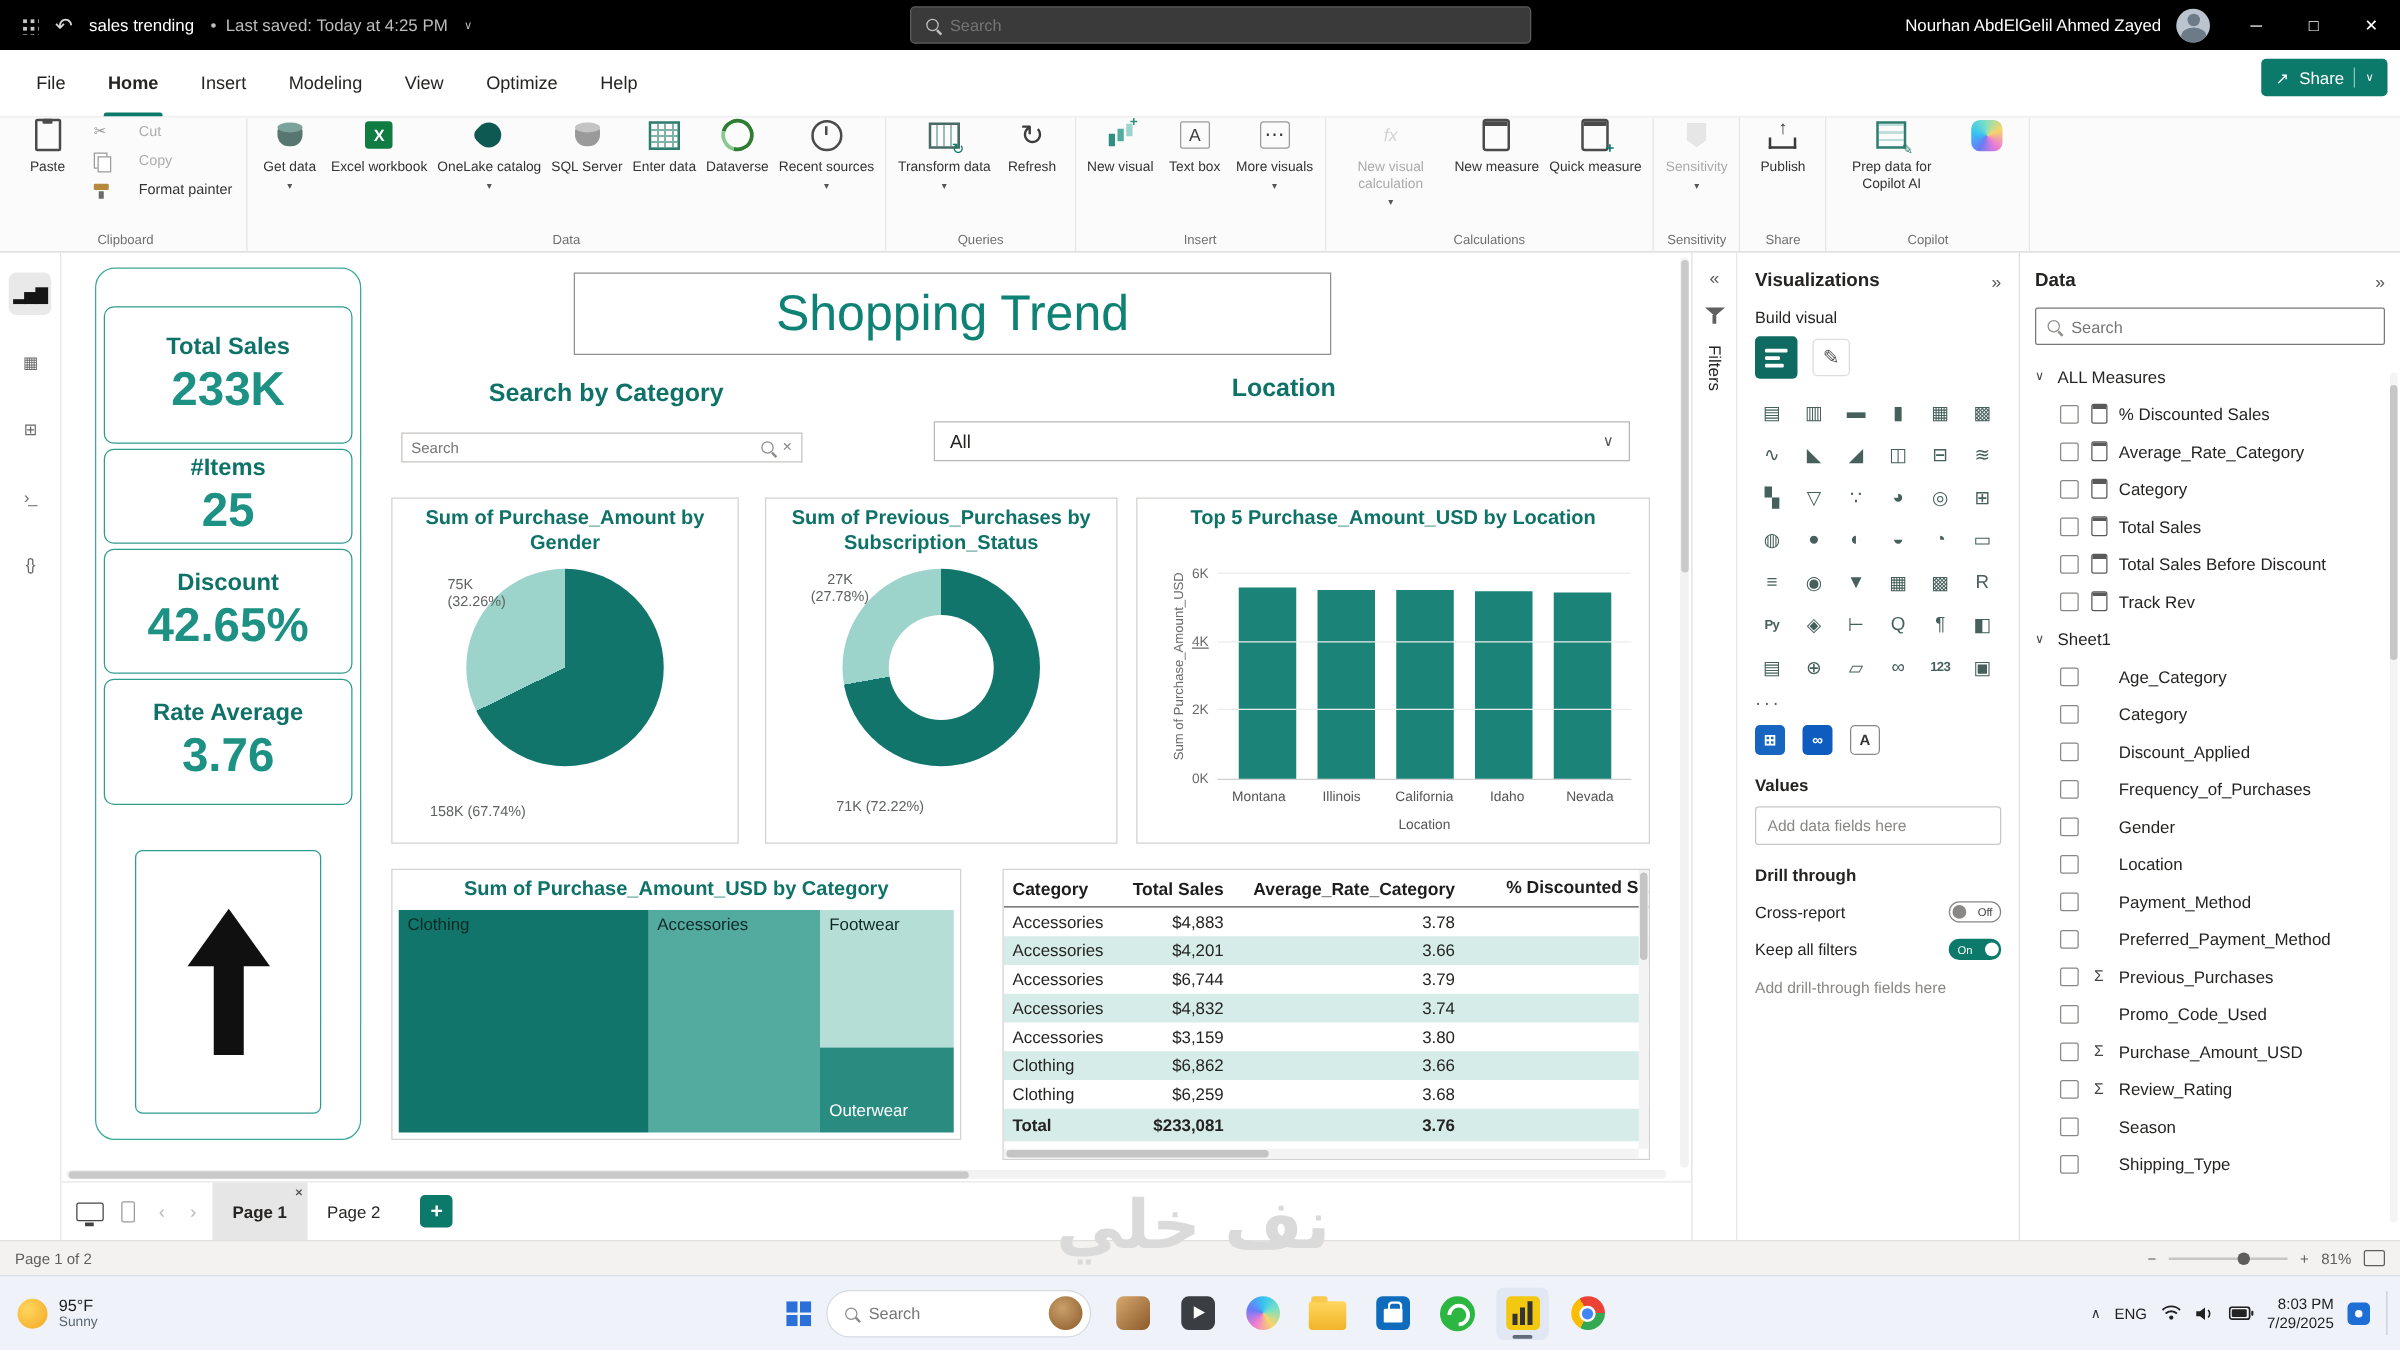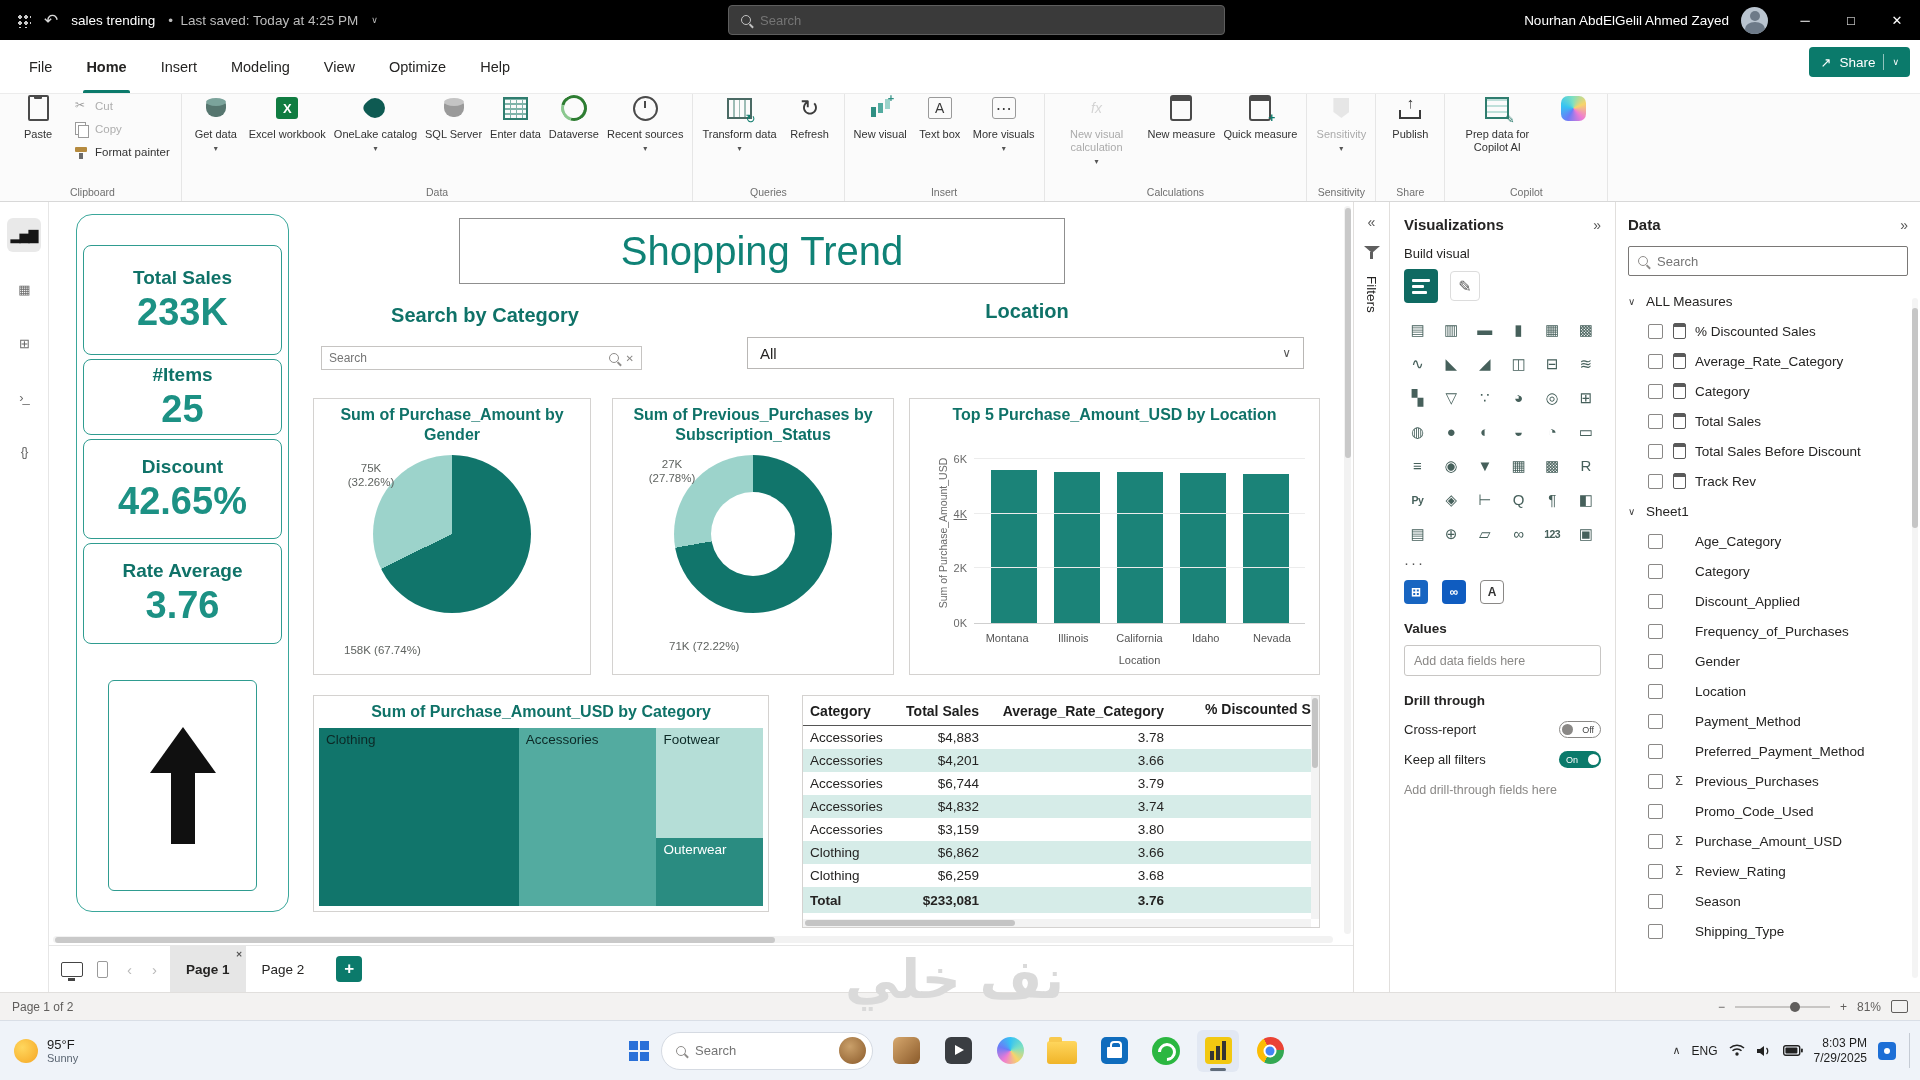--- a/index.html
+++ b/index.html
@@ -56,21 +56,21 @@
   .rb-group{position:relative;height:100%;border-right:1px solid #e6e6e6;padding:5px 5px 18px}
   .rb-row{display:flex;align-items:flex-start}
   .rb-glabel{position:absolute;bottom:3px;left:0;right:0;text-align:center;font-size:10.5px;color:#6f6f6f}
   .rb-big{min-width:58px;max-width:94px;display:flex;flex-direction:column;align-items:center;
     padding:5px 4px 0;gap:5px;border-radius:4px}
   .rb-big .lbl{font-size:11px;color:#333;text-align:center;line-height:13px}
   .rb-big.disabled .lbl{color:#ababab}
   .rb-big.disabled .rico{opacity:.4;filter:grayscale(1)}
   .caret{font-size:8px;color:#555;line-height:6px}
   .rb-smallcol{display:flex;flex-direction:column;gap:5px;padding:9px 2px 0}
-  .rb-small{display:flex;align-items:center;gap:6px;font-size:11.5px;color:#333;padding:1px 4px;white-space:nowrap}
+  .rb-small{display:flex;align-items:center;gap:22px;font-size:11.5px;color:#333;padding:1px 4px;white-space:nowrap}
   .rb-small.disabled{color:#aeaeae}
   .rico{width:30px;height:30px;display:flex;align-items:center;justify-content:center;position:relative;flex:none}
   .sico{width:16px;height:16px;position:relative;flex:none}
   
   .ric-paste::before{content:"";width:17px;height:22px;border:2px solid #4a4a4a;border-radius:2px}
   .ric-paste::after{content:"";position:absolute;top:2px;left:11px;width:8px;height:4px;background:#4a4a4a;border-radius:1px}
   .ric-cut::before{content:"✂";position:absolute;left:2px;top:0;font-size:12px;color:#9a9a9a}
   .ric-copy::before{content:"";position:absolute;left:2px;top:1px;width:9px;height:11px;border:1.3px solid #9a9a9a;background:#fff}
   .ric-copy::after{content:"";position:absolute;left:5px;top:4px;width:9px;height:11px;border:1.3px solid #9a9a9a;background:#fff}
   .ric-format-painter::before{content:"";position:absolute;left:2px;top:3px;width:12px;height:5px;background:#b58a3e;border-radius:1px}
@@ -165,21 +165,21 @@
   #pie-card{left:264px;top:196px;width:278px;height:277px}
   #donut-card{left:563px;top:196px;width:282px;height:277px}
   #bar-card{left:860px;top:196px;width:411px;height:277px}
   #tree-card{left:264px;top:493px;width:456px;height:217px}
   #table-card{left:753px;top:493px;width:518px;height:233px}
   .pie-circle{width:158px;height:158px;border-radius:50%;margin:10px auto 0}
   .donut-hole{position:relative}
   .donut-hole::after{content:"";position:absolute;left:50%;top:50%;width:84px;height:84px;
     transform:translate(-50%,-50%);background:#fff;border-radius:50%}
   .chart-lbl{position:absolute;font-size:11.5px;color:#5f6360;line-height:14px}
-  #pie-card .lbl-a{left:26px;top:62px;width:62px;text-align:center}
+  #pie-card .lbl-a{left:44px;top:62px;width:62px;}
   #pie-card .lbl-b{left:30px;top:244px;white-space:nowrap}
   #donut-card .lbl-a{left:28px;top:58px;width:62px;text-align:center}
   #donut-card .lbl-b{left:56px;top:240px;white-space:nowrap}
   
   .ylabel{position:absolute;left:-62px;top:128px;width:190px;text-align:center;
     transform:rotate(-90deg);font-size:10.5px;color:#6a6a6a}
   .plot{position:absolute;left:64px;right:14px;top:44px;bottom:50px;border-bottom:1px solid #cfcfcf}
   .gl{position:absolute;left:0;right:0;height:1px;background:#ececec}
   .yt{position:absolute;right:calc(100% + 7px);font-size:11px;color:#6a6a6a;transform:translateY(6px)}
   .bars{position:absolute;inset:0;display:flex;align-items:flex-end;justify-content:space-around;padding:0 8px}
@@ -640,21 +640,21 @@
         <div class="tnode" style="left: 0%; top: 0%; width: 45%; height: 100%; background: rgb(17, 117, 107);">
           <span style="color: rgb(12, 41, 38);">Clothing</span>
         </div>
         <div class="tnode" style="left: 45%; top: 0%; width: 31%; height: 100%; background: rgb(83, 171, 160);">
           <span style="color: rgb(12, 41, 38);">Accessories</span>
         </div>
         <div class="tnode" style="left: 76%; top: 0%; width: 24%; height: 62%; background: rgb(181, 222, 215);">
           <span style="color: rgb(12, 41, 38);">Footwear</span>
         </div>
         <div class="tnode" style="left: 76%; top: 62%; width: 24%; height: 38%; background: rgb(42, 140, 129);">
-          <span style="color: rgb(255, 255, 255);">Outerwear</span>
+          <span style="color: rgb(255, 255, 255); margin-top: 39px;">Outerwear</span>
         </div>
       </div>
   </div>
 
   <div class="vcard" id="table-card">
     <div class="thead" id="thead">
         <div class="th c1"><span>Category</span></div>
         <div class="th c2"><span>Total Sales</span></div>
         <div class="th c3"><span>Average_Rate_Category</span></div>
         <div class="th c4 th4">

